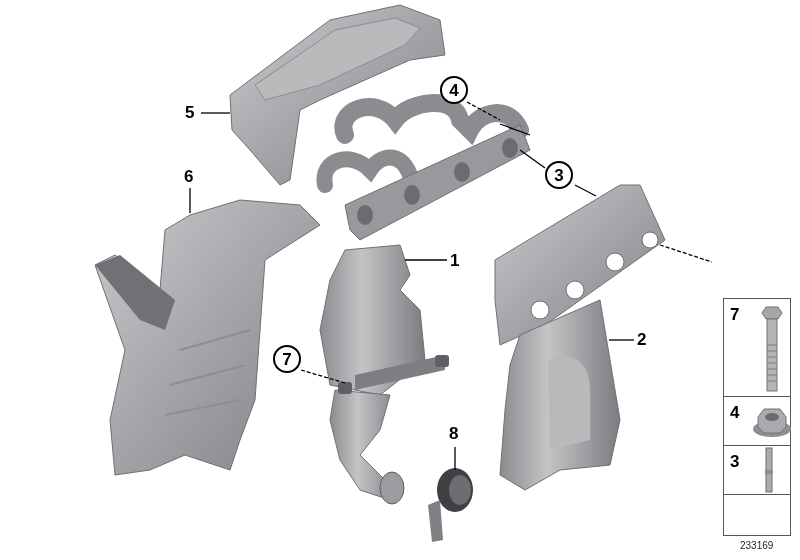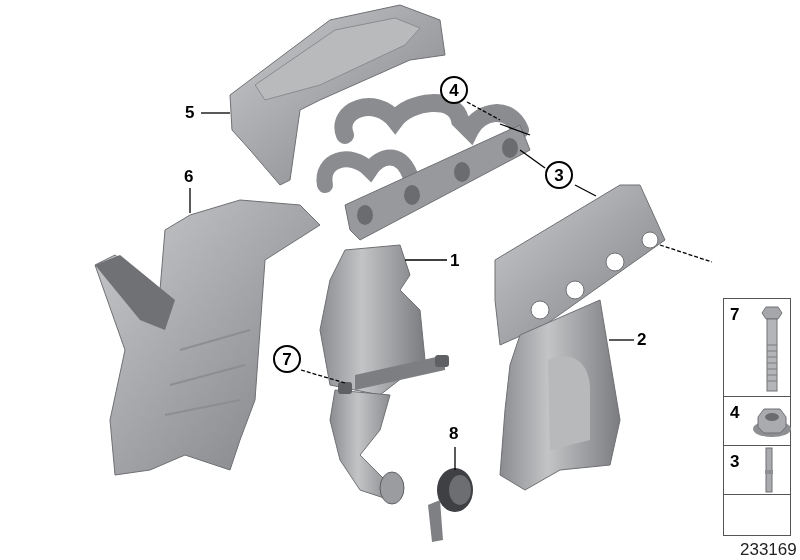--- a/index.html
+++ b/index.html
@@ -8,21 +8,21 @@
   #diagram { position:absolute; left:0; top:0; width:800px; height:560px; }
   .callout { position:absolute; font-weight:bold; font-size:17px; color:#000;
              font-family:"Liberation Sans", sans-serif; line-height:1; }
   .callout.circled { width:28px; height:28px; border:2px solid #000; border-radius:50%;
                      background:#fff; display:flex; align-items:center; justify-content:center;
                      box-sizing:border-box; }
   #legend { position:absolute; left:723px; top:298px; width:68px; height:238px;
             border:1px solid #555; box-sizing:border-box; background:#fff; }
   .legend-cell { position:absolute; left:0; width:100%; border-bottom:1px solid #555; box-sizing:border-box; }
   .legend-num { position:absolute; left:6px; top:6px; font-weight:bold; font-size:17px; }
-  #ref { position:absolute; left:740px; top:540px; font-size:17px; color:#222; }
+  #ref { position:absolute; left:740px; top:540px; font-size:10px; color:#222; }
 </style>
 </head>
 <body>
 
 <svg id="diagram" viewBox="0 0 800 560" xmlns="http://www.w3.org/2000/svg">
   <defs>
     <linearGradient id="metal" x1="0" y1="0" x2="1" y2="1">
       <stop offset="0" stop-color="#c9cbcd"></stop>
       <stop offset="0.5" stop-color="#a3a5a8"></stop>
       <stop offset="1" stop-color="#7e8083"></stop>

